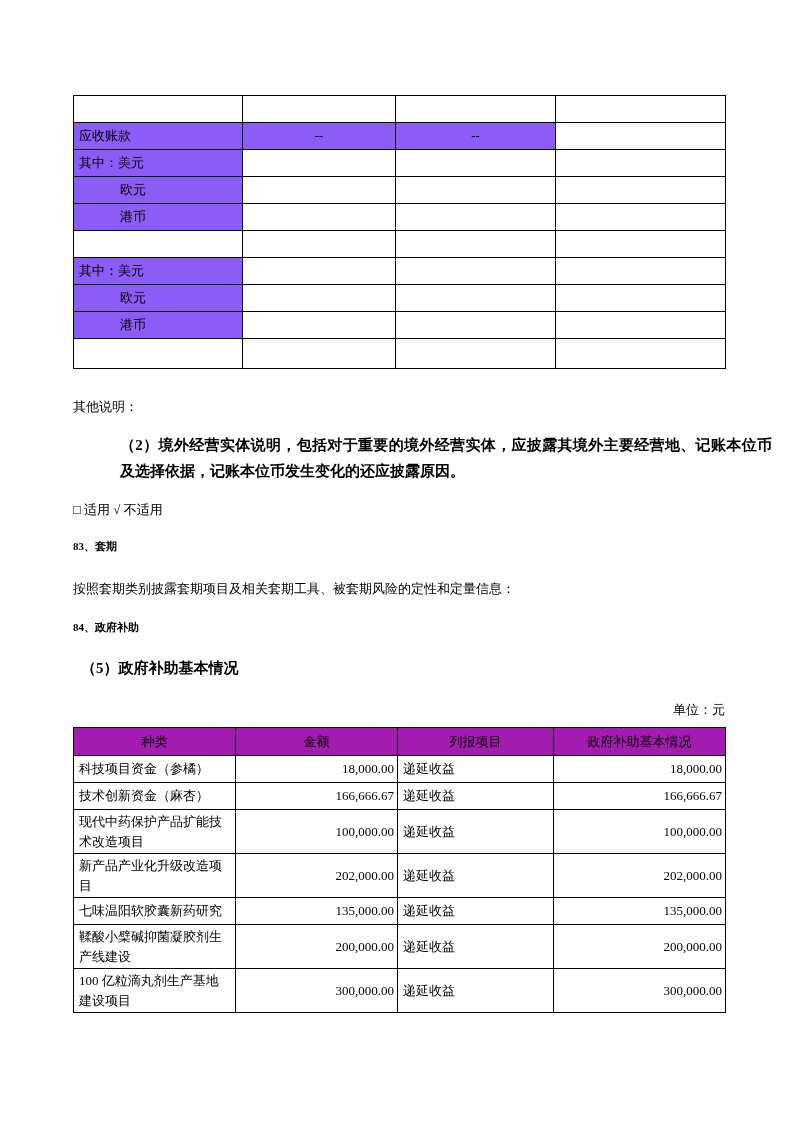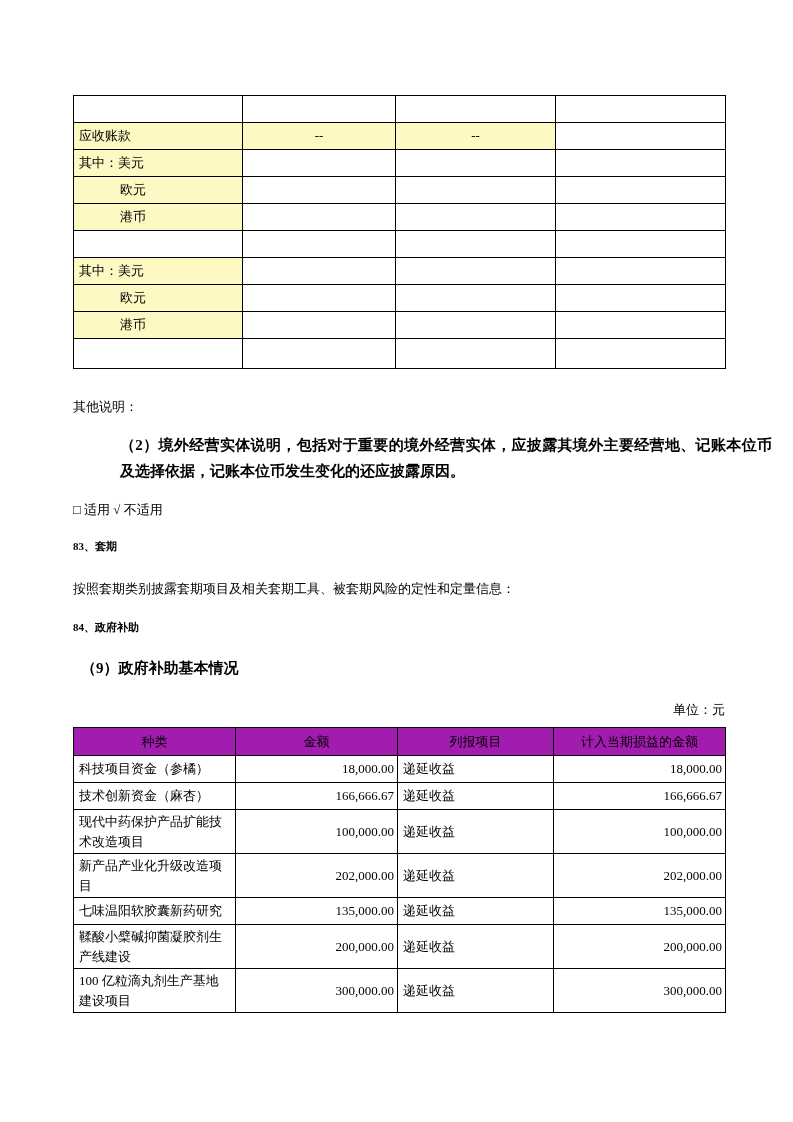--- a/index.html
+++ b/index.html
@@ -24,21 +24,21 @@
     padding:2px 5px; vertical-align:middle;
     overflow:hidden; line-height:1.5;
   }
 
   
   #currency-table td { height:27px; }
   #currency-table tr.tall td { height:30px; }
   #currency-table td:nth-child(2),
   #currency-table td:nth-child(3) { text-align:center; }
   #currency-table td.indent { padding-left:46px; }
-  td.shade { background:#fef9c3; }
+  td.shade { background:#8b5cf6; }
 
   
   #subsidy-table thead td {
     text-align:center; background:#a21caf; height:28px;
   }
   #subsidy-table tbody td { height:27px;margin-top:20px; }
   #subsidy-table tbody td:nth-child(1),
   #subsidy-table tbody td:nth-child(3) { text-align:left; }
   #subsidy-table tbody td:nth-child(2),
   #subsidy-table tbody td:nth-child(4) { text-align:right; padding-right:3px; }
@@ -137,37 +137,37 @@
   <div class="block bold-para">（2）境外经营实体说明，包括对于重要的境外经营实体，应披露其境外主要经营地、记账本位币及选择依据，记账本位币发生变化的还应披露原因。</div>
 
   <div class="block applicable">□ 适用 √ 不适用</div>
 
   <div class="block h-sec sec83-title">83、套期</div>
 
   <div class="block sec83-body">按照套期类别披露套期项目及相关套期工具、被套期风险的定性和定量信息：</div>
 
   <div class="block h-sec sec84-title">84、政府补助</div>
 
-  <div class="block sub-title">（9）政府补助基本情况</div>
+  <div class="block sub-title">（5）政府补助基本情况</div>
 
   <div class="block unit">单位：元</div>
 
   <table id="subsidy-table" class="block tbl2">
     <colgroup>
       <col style="width:162px">
         <col style="width:162px">
       <col style="width:156px">
         <col style="width:172px">
     </colgroup>
     <thead>
         <tr>
           <td>种类</td>
           <td>金额</td>
           <td>列报项目</td>
-          <td>计入当期损益的金额</td>
+          <td>政府补助基本情况</td>
         </tr>
       </thead>
     <tbody>
         <tr>
           <td>科技项目资金（参橘）</td>
           <td>18,000.00</td>
           <td>递延收益</td>
           <td>18,000.00</td>
         </tr>
         <tr>

